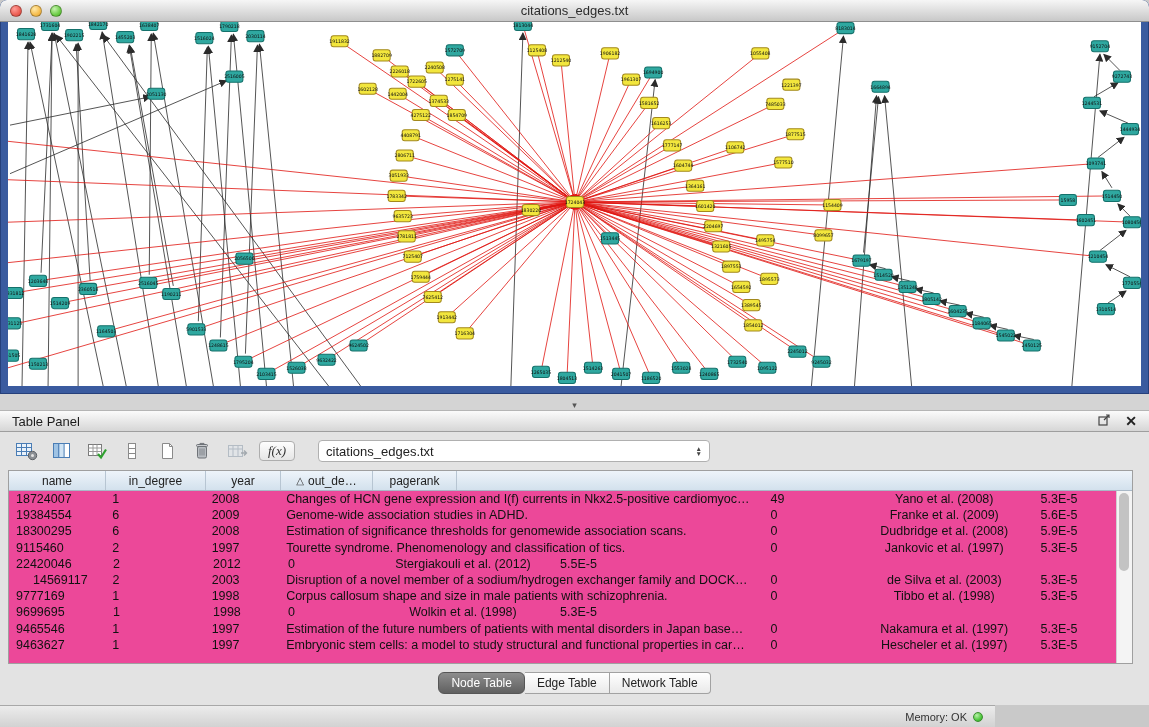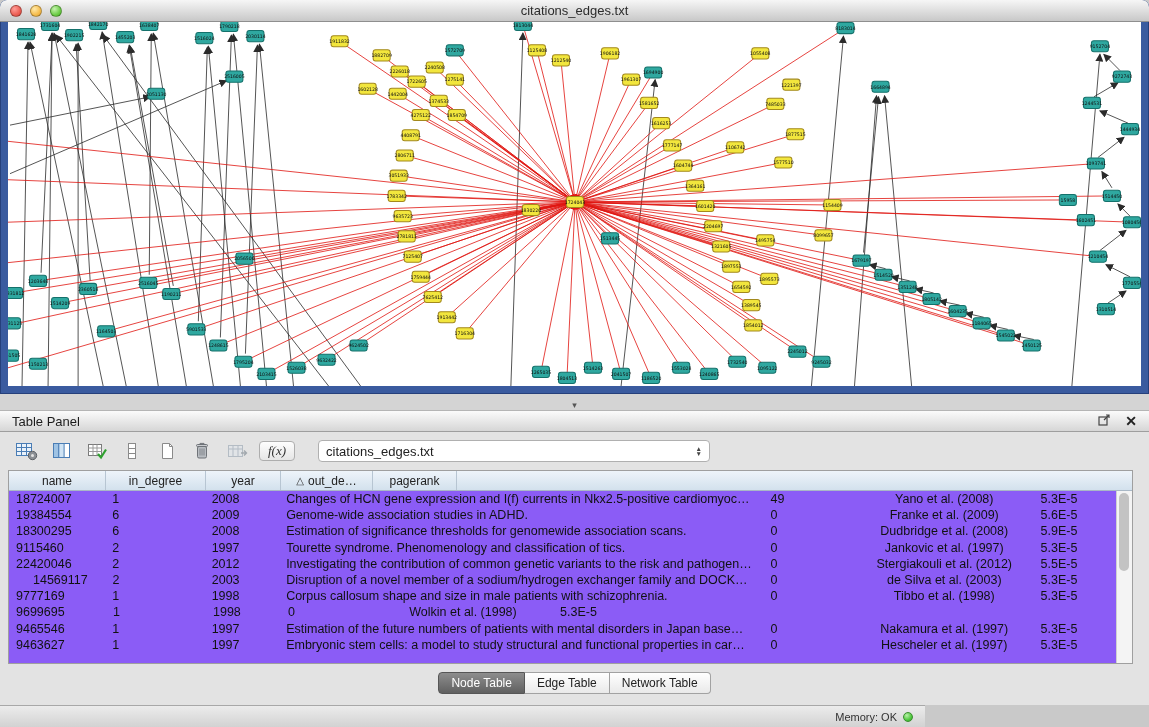--- a/index.html
+++ b/index.html
@@ -36,41 +36,41 @@
 
   .panel-body{position:absolute;top:432px;left:0;width:1149px;height:273px;background:#e3e3e3;box-sizing:border-box;}
   .toolbar{display:flex;align-items:center;gap:9px;padding:7px 0 5px 14px;height:36px;box-sizing:border-box;}
   .tool{width:26px;height:24px;display:flex;align-items:center;justify-content:center;}
   .fx{border:1px solid #aeaeae;border-radius:4px;background:linear-gradient(#fdfdfd,#e6e6e6);
       padding:1px 8px;font-style:italic;font-family:"Liberation Serif",serif;font-size:13px;color:#333;}
   .combo{margin-left:14px;width:392px;height:22px;background:#fff;border:1px solid #b0b0b0;border-radius:4px;
          display:flex;align-items:center;padding:0 7px;box-sizing:border-box;font-size:13px;color:#222;}
   .combo .arrows{margin-left:auto;display:flex;flex-direction:column;line-height:5px;font-size:6.5px;color:#444;}
 
-  .table-wrap{position:relative;margin:2px 16px 0 8px;height:194px;background:#8b5cf6;
+  .table-wrap{position:relative;margin:2px 16px 0 8px;height:194px;background:#ec4899;
               border:1px solid #9f9f9f;box-sizing:border-box;overflow:hidden;}
   .thead{display:flex;height:20px;background:linear-gradient(#eef4fa,#d3e1ed);border-bottom:1px solid #a9b8c6;box-sizing:border-box;}
   .th{box-sizing:border-box;border-right:1px solid #b7c5d2;font-size:12px;color:#222;
       display:flex;align-items:center;justify-content:center;gap:4px;height:19px;}
   .sort{font-size:10px;color:#333;}
   .tbody{position:absolute;top:20px;left:0;right:15px;bottom:0;overflow:hidden;}
   .tr{display:flex;height:16.2px;align-items:center;}
   .td{box-sizing:border-box;padding-left:7px;font-size:12.5px;color:#111;white-space:nowrap;overflow:hidden;}
   .td5{text-align:center;padding-left:0;}
   .scroll{position:absolute;top:20px;right:0;bottom:0;width:15px;background:#f4f4f4;border-left:1px solid #d0d0d0;}
   .thumb{position:absolute;top:2px;left:2px;width:10px;height:78px;border-radius:6px;background:#c3c3c3;}
 
   .tabs{display:flex;justify-content:center;margin-top:8px;}
   .tab{height:20px;line-height:20px;padding:0 12px;font-size:12px;color:#222;
        background:linear-gradient(#ffffff,#e9e9e9);border:1px solid #a2a2a2;border-left:none;}
   .tab:first-child{border-left:1px solid #a2a2a2;border-radius:4px 0 0 4px;}
   .tab:last-child{border-radius:0 4px 4px 0;}
-  .tab.sel{background:linear-gradient(#8d8d8d,#606060);color:#fff;border-color:#565656;}
-
-  .statusbar{position:absolute;top:705px;left:0;width:925px;height:22px;box-sizing:border-box;
+  .tab.sel{background:linear-gradient(#8d8d8d,#606060);color:#fff;border-color:#565656;border-radius:6px;}
+
+  .statusbar{position:absolute;top:705px;left:0;width:995px;height:22px;box-sizing:border-box;
              background:linear-gradient(#ececec,#d2d2d2);border-top:1px solid #a8a8a8;
              display:flex;align-items:center;justify-content:flex-end;padding:0 12px;gap:6px;}
   .mem{font-size:11px;color:#333;}
   .dot{width:10px;height:10px;border-radius:50%;box-sizing:border-box;border:1px solid #3b8d2f;
        background:radial-gradient(circle at 35% 30%,#b9f0a8,#4fc83f 60%,#2e9e22);}
 </style>
 </head>
 <body>
 
 <div class="screen">
@@ -841,21 +841,20 @@
             <div class="td td2" style="width: 75px;">1997</div>
             <div class="td td3" style="width: 488px;">Tourette syndrome. Phenomenology and classification of tics.</div>
             <div class="td td4" style="width: 92px;">0</div>
             <div class="td td5" style="width: 180px;">Jankovic et al. (1997)</div>
             <div class="td td6" style="width: 84px;">5.3E-5</div>
           </div>
           <div class="tr">
             <div class="td td0" style="width: 97px;">22420046</div>
             <div class="td td1" style="width: 100px;">2</div>
             <div class="td td2" style="width: 75px;">2012</div>
-            <div class="td td3" style="width: 488px;">Investigating the contribution of common genetic variants to the risk and pathogen…</div>
             <div class="td td4" style="width: 92px;">0</div>
             <div class="td td5" style="width: 180px;">Stergiakouli et al. (2012)</div>
             <div class="td td6" style="width: 84px;">5.5E-5</div>
           </div>
           <div class="tr">
             <div class="td td0" style="width: 97px; padding-left: 24px;">14569117</div>
             <div class="td td1" style="width: 100px;">2</div>
             <div class="td td2" style="width: 75px;">2003</div>
             <div class="td td3" style="width: 488px;">Disruption of a novel member of a sodium/hydrogen exchanger family and DOCK…</div>
             <div class="td td4" style="width: 92px;">0</div>

